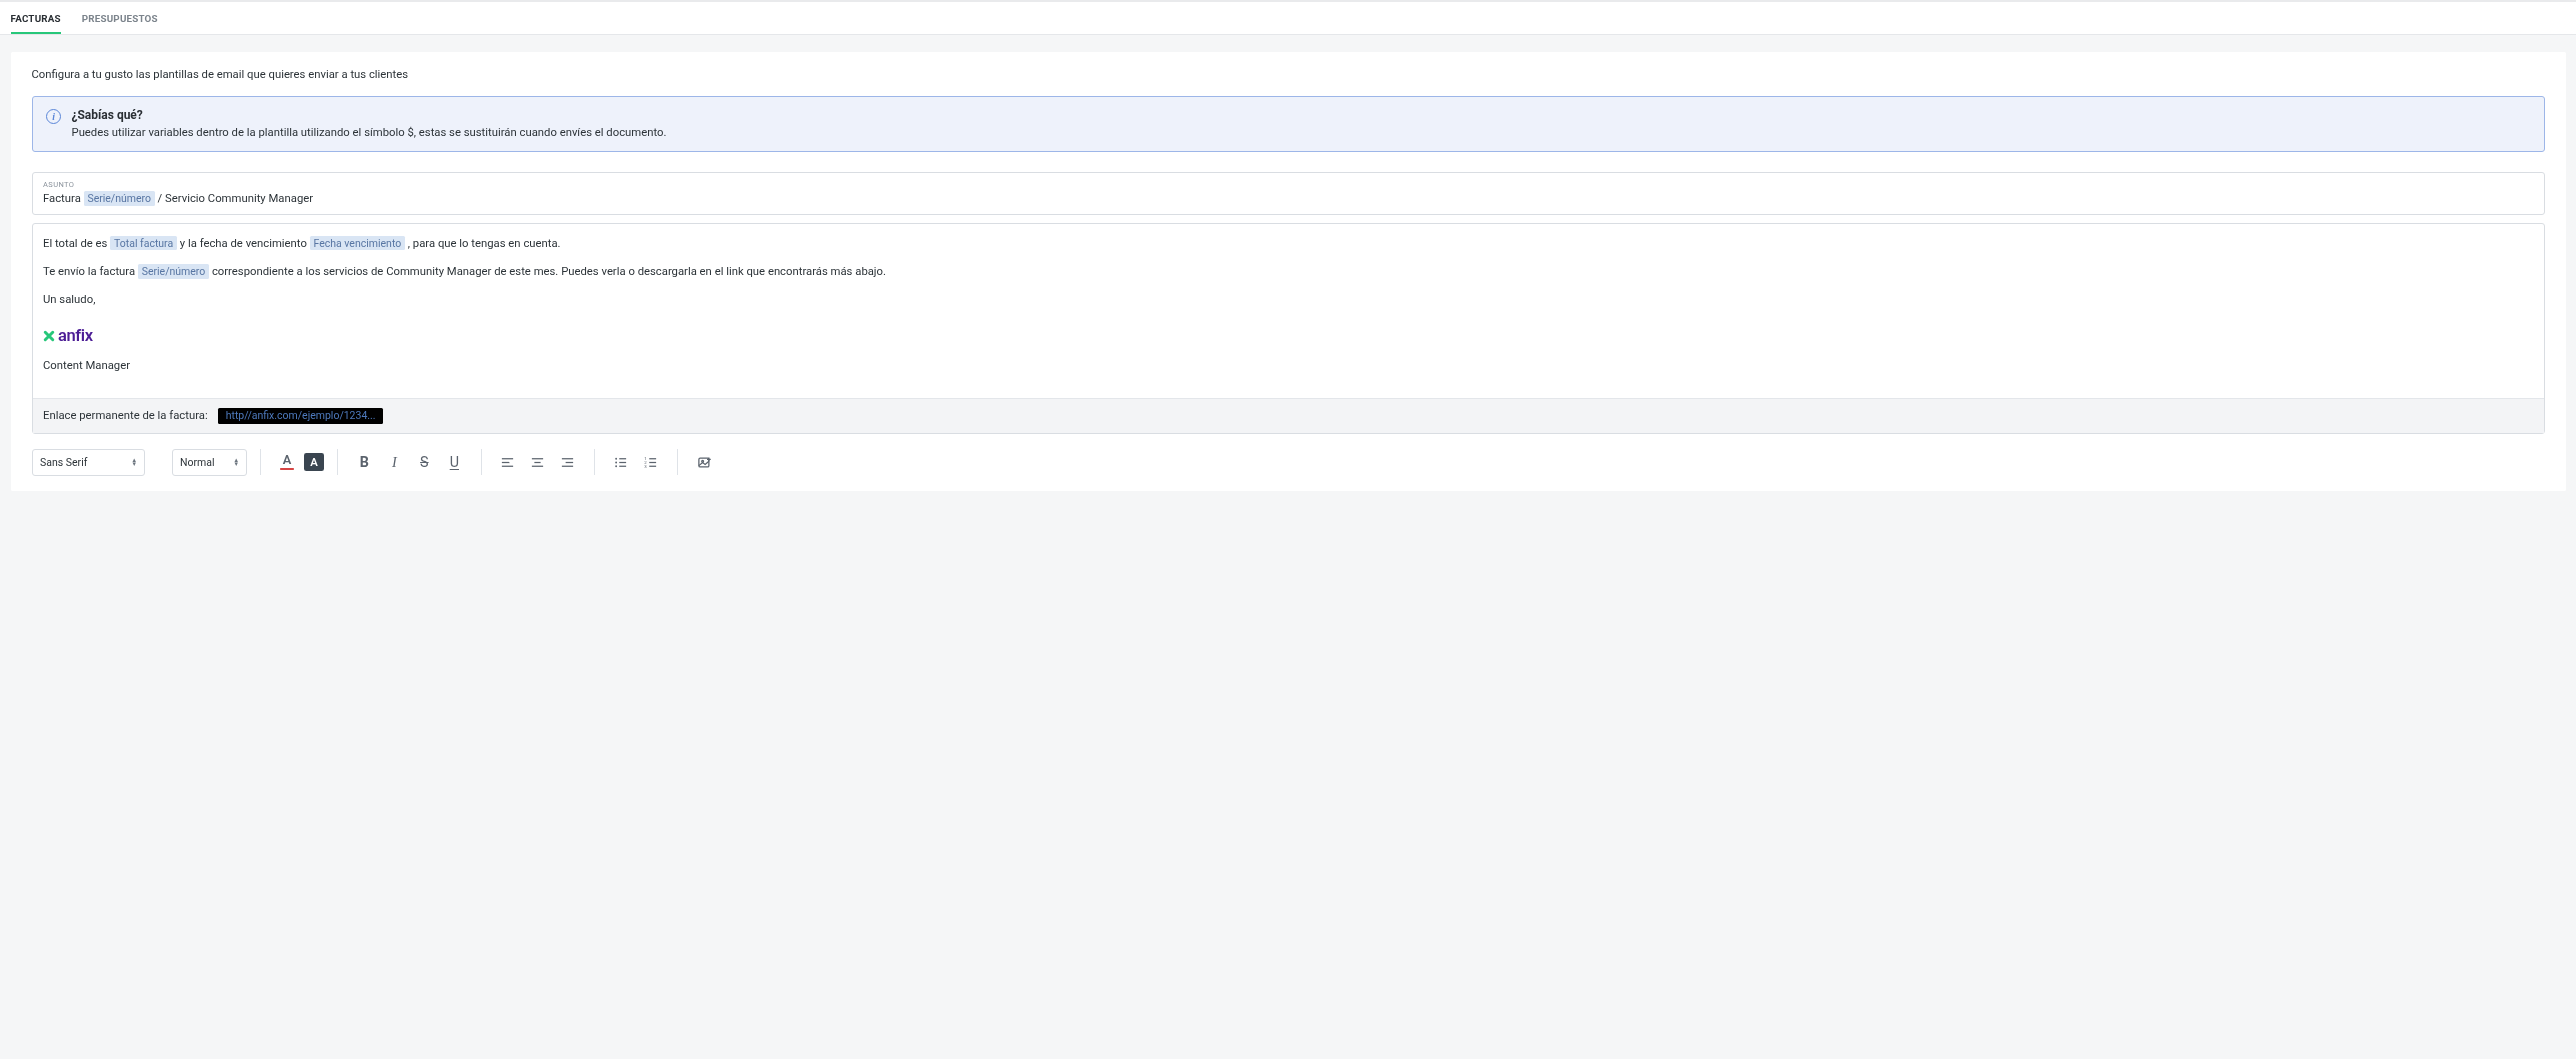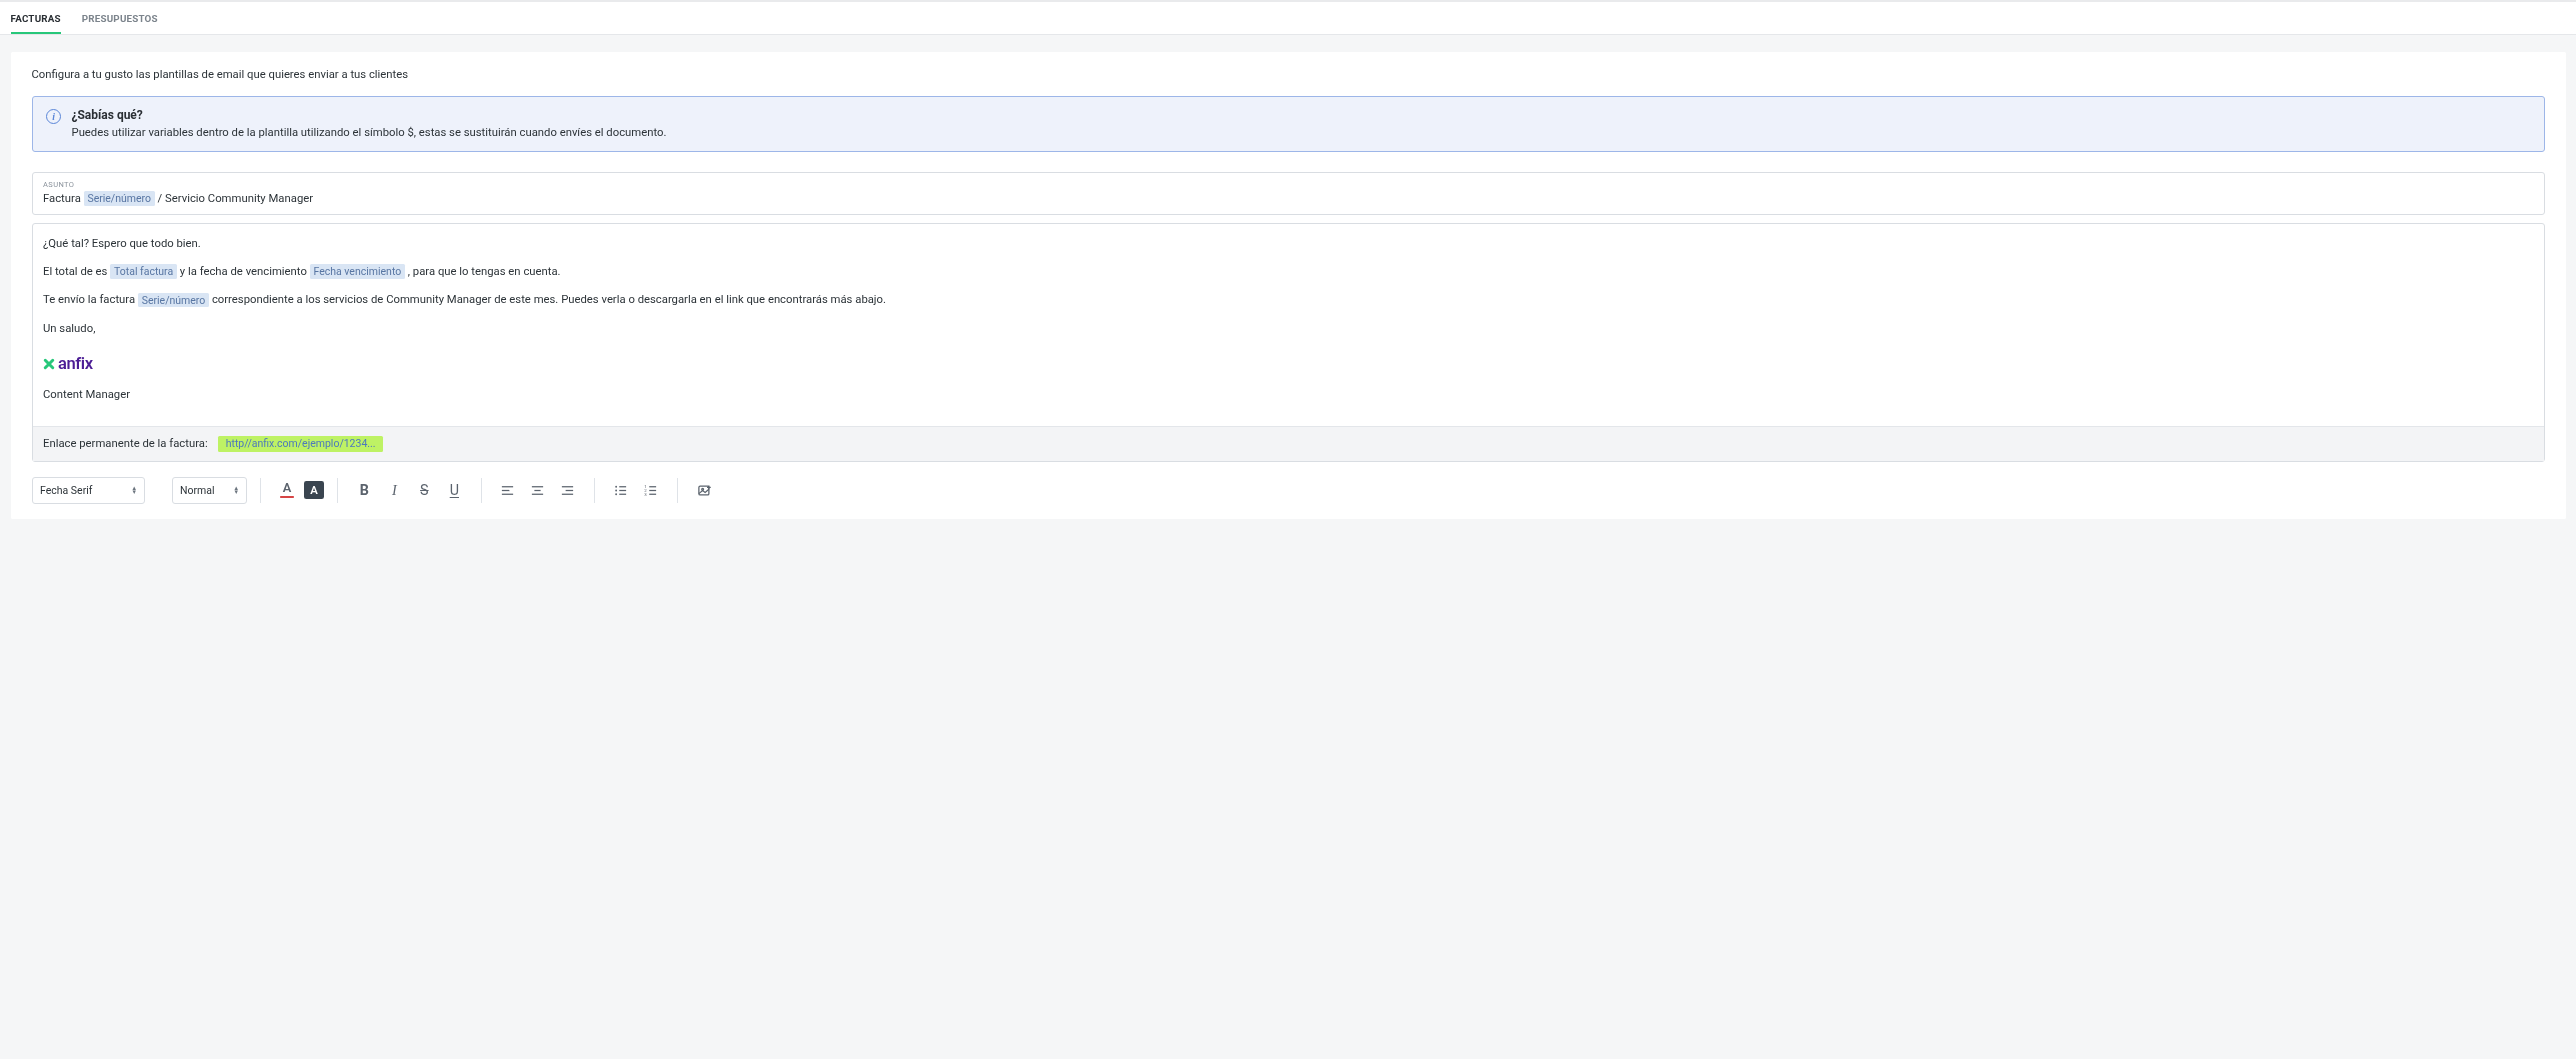--- a/index.html
+++ b/index.html
@@ -135,21 +135,21 @@
     .sig-name { font-weight: 700; font-size: 11.3px; }
     .sig-role { font-size: 11.3px; color: #2c3338; margin-bottom: 20px; }
     .permalink-bar {
       border-top: 0.8px solid #e3e6ea;
       background: #f3f4f6;
       padding: 9px 10.5px;
       font-size: 11.3px;
       display: flex; align-items: center; gap: 10.5px;
     }
     .url-pill {
-      background: #bef264;
+      background: #000000;
       color: #4d79bc;
       padding: 1.5px 7.5px;
       border-radius: 1.5px;
       font-size: 10.5px;
     }
     
     .toolbar {
       display: flex;
       align-items: center;
       gap: 0;
@@ -226,21 +226,20 @@
 
       <div class="field-box">
         <div class="field-label">ASUNTO</div>
         <div class="field-value">
           <span>Factura </span><span class="var-pill">Serie/número</span><span>  / Servicio Community Manager</span>
         </div>
       </div>
 
       <div class="editor-box">
         <div class="editor-body">
-          <p>¿Qué tal? Espero que todo bien.</p>
           <p>
             <span>El total de es </span><span class="var-pill">Total factura</span><span>  y la fecha de vencimiento </span><span class="var-pill">Fecha vencimiento</span><span> , para que lo tengas en cuenta.</span>
           </p>
           <p>
             <span>Te envío la factura </span><span class="var-pill">Serie/número</span><span>  correspondiente a los servicios de Community Manager de este mes.  Puedes verla o descargarla en el link  que encontrarás más abajo.</span>
           </p>
           <p>Un saludo,</p>
 
           <div class="logo">
             <span class="logo-mark">
@@ -254,21 +253,21 @@
         </div>
         <div class="permalink-bar">
           <span>Enlace permanente de la factura:</span>
           <span class="url-pill">http//anfix.com/ejemplo/1234...</span>
         </div>
       </div>
 
       <div class="toolbar">
         <div class="tb-group" style="padding-left:0;">
           <div class="tb-select">
-            <span>Fecha Serif</span>
+            <span>Sans Serif</span>
             <span class="tb-chevs">
                 <span>▴</span>
                 <span>▾</span>
               </span>
           </div>
         </div>
         <div class="tb-group">
           <div class="tb-select" style="min-width:75px;">
             <span>Normal</span>
             <span class="tb-chevs">

